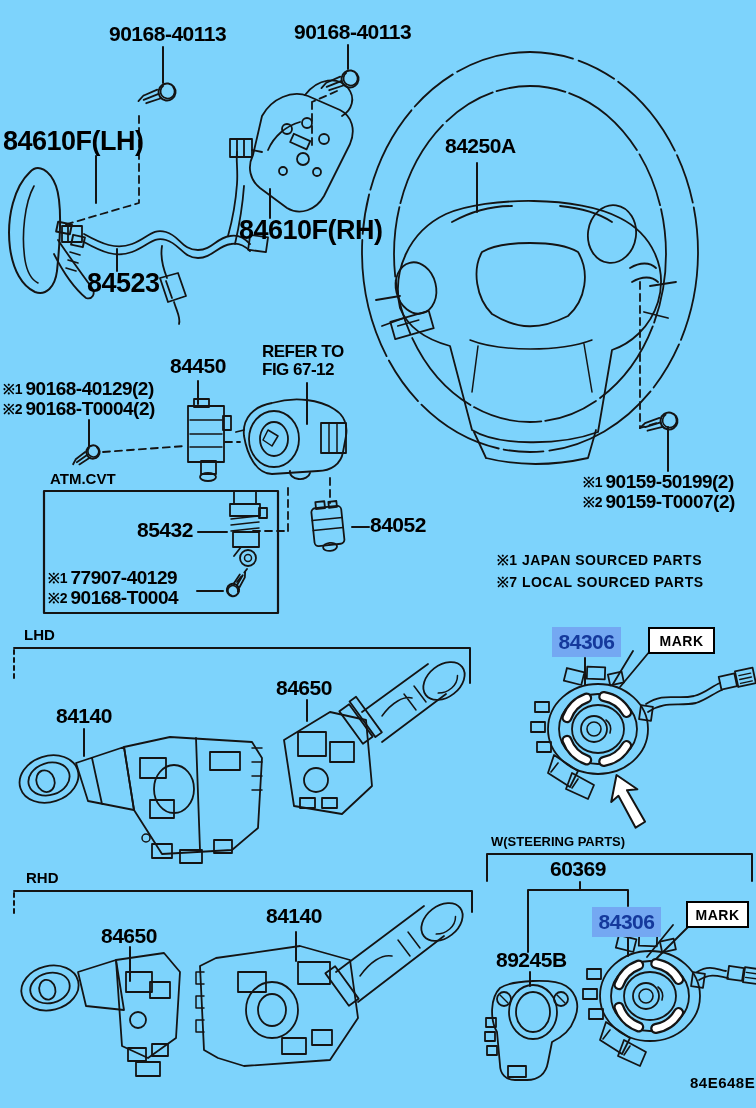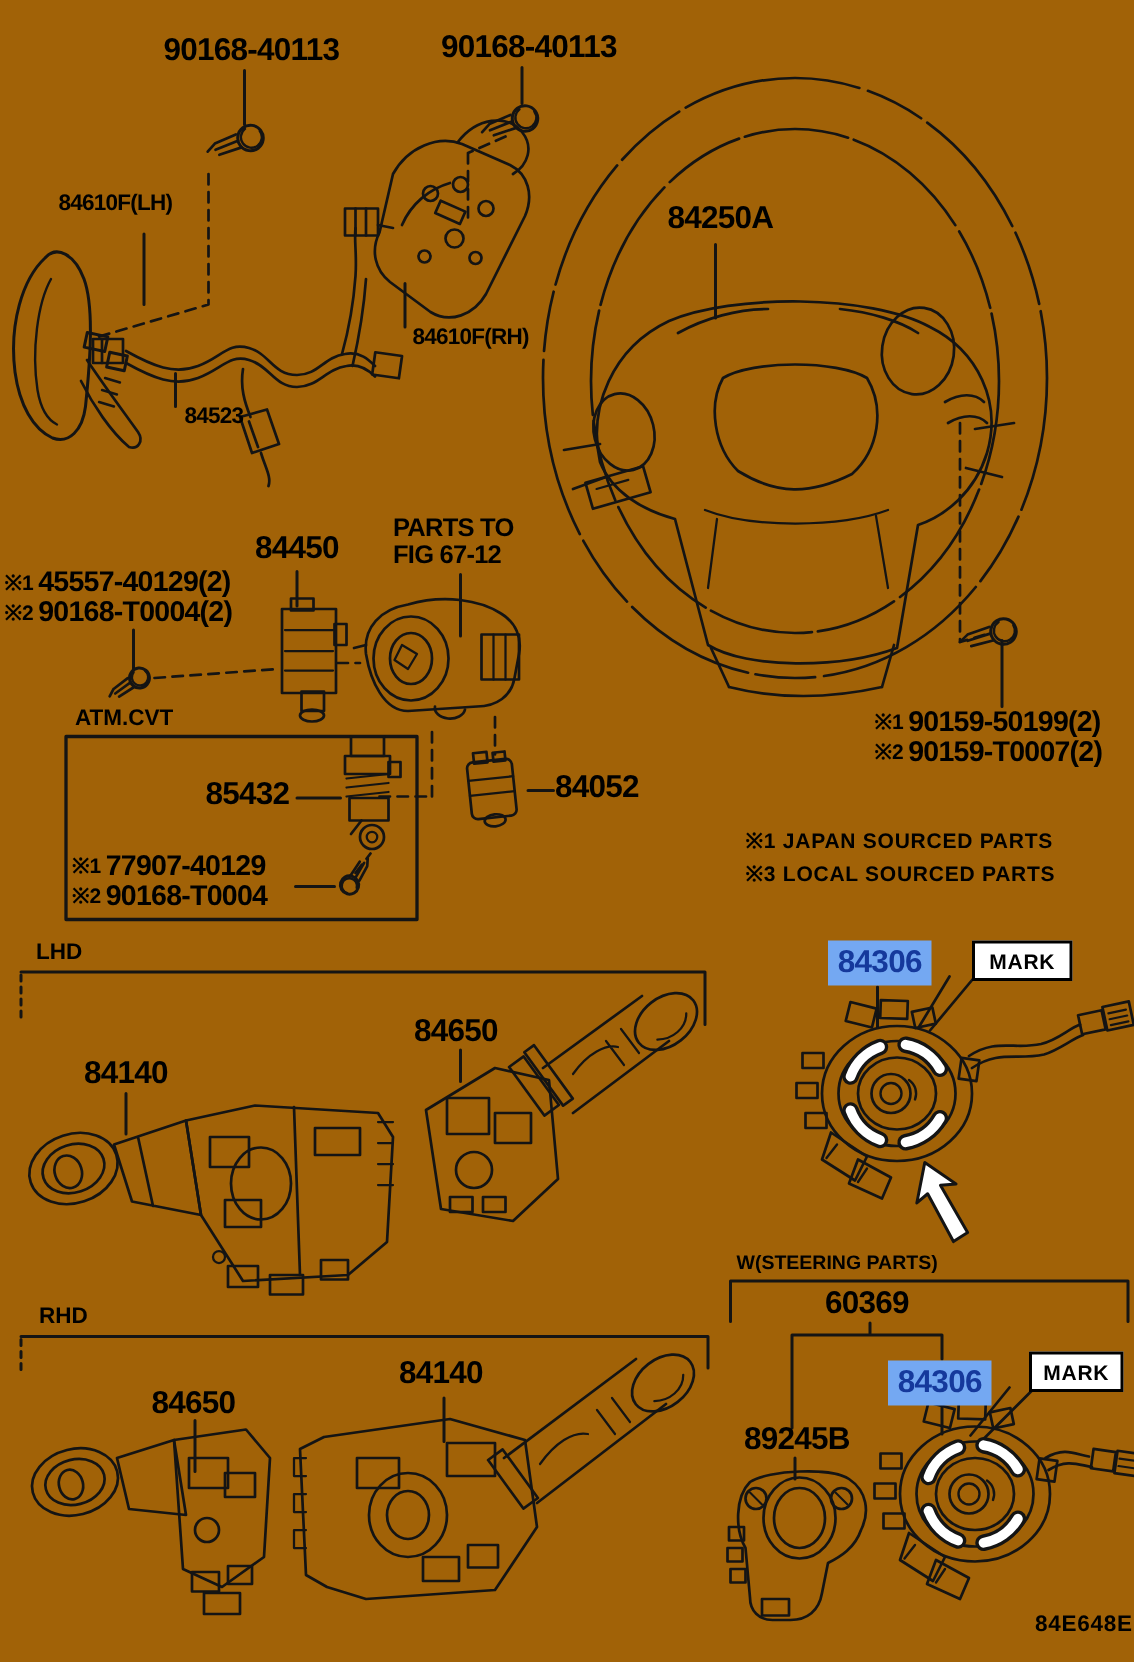--- a/index.html
+++ b/index.html
@@ -1,22 +1,22 @@
 <!DOCTYPE html>
 <html style="--highlight_bg: #74a8f2; --highlight_text: #15399c; --ink: #141414;"><head>
 <meta charset="utf-8">
 <style>
   html,body{margin:0;padding:0;background:#fff;}
-  .stage{position:relative;width:756px;height:1108px;background:#a16207;overflow:hidden;
+  .stage{position:relative;width:756px;height:1108px;background:#7dd3fc;overflow:hidden;
          font-family:"Liberation Sans",sans-serif;color:#000;}
   svg.art{position:absolute;left:0;top:0;color:var(--ink,#111);}
   svg.art *{vector-effect:non-scaling-stroke;}
   .lbl{position:absolute;white-space:nowrap;font-weight:bold;line-height:1;}
   .pn{font-size:21px;letter-spacing:-0.5px;}
-  .pn-big{font-size:15px;letter-spacing:-0.5px;margin-left:36px;}
+  .pn-big{font-size:27px;letter-spacing:-0.5px;}
   .pn-sm{font-size:17px;letter-spacing:-0.5px;}
   .cap{font-size:15px;letter-spacing:0;}
   .cap-sm{font-size:13px;}
   .legend{font-size:14px;letter-spacing:.5px;}
   .code{font-size:15px;letter-spacing:.5px;}
   .note .pre{font-size:14px;vertical-align:1px;margin-right:3px;}
   .note .num{font-size:19px;letter-spacing:-0.5px;}
   .hl{position:absolute;display:flex;align-items:center;justify-content:center;
       font-weight:bold;font-size:21px;letter-spacing:-0.5px;
       background:var(--highlight_bg,#74a8f2);color:var(--highlight_text,#15399c);}
@@ -312,38 +312,38 @@
   </g>
 </svg>
 
 <div class="lbl pn" style="left:109px;top:23px">90168-40113</div>
 <div class="lbl pn" style="left:294px;top:21px">90168-40113</div>
 <div class="lbl pn-big" style="left:3px;top:128px">84610F(LH)</div>
 <div class="lbl pn-big" style="left:239px;top:217px">84610F(RH)</div>
 <div class="lbl pn-big" style="left:87px;top:270px">84523</div>
 <div class="lbl pn" style="left:445px;top:135px">84250A</div>
 <div class="lbl pn" style="left:170px;top:355px">84450</div>
-<div class="lbl pn-sm" style="left:262px;top:343px">PARTS TO</div>
+<div class="lbl pn-sm" style="left:262px;top:343px">REFER TO</div>
 <div class="lbl pn-sm" style="left:262px;top:361px">FIG 67-12</div>
 
-<div class="lbl note" style="left:3px;top:379px"><span class="pre">※1</span><span class="num">45557-40129(2)</span></div>
+<div class="lbl note" style="left:3px;top:379px"><span class="pre">※1</span><span class="num">90168-40129(2)</span></div>
 <div class="lbl note" style="left:3px;top:399px"><span class="pre">※2</span><span class="num">90168-T0004(2)</span></div>
 
 <div class="lbl cap" style="left:50px;top:471px">ATM.CVT</div>
 <div class="lbl pn" style="left:137px;top:519px">85432</div>
 <div class="lbl note" style="left:48px;top:568px"><span class="pre">※1</span><span class="num">77907-40129</span></div>
 <div class="lbl note" style="left:48px;top:588px"><span class="pre">※2</span><span class="num">90168-T0004</span></div>
 
 <div class="lbl pn" style="left:370px;top:514px">84052</div>
 
 <div class="lbl note" style="left:583px;top:472px"><span class="pre">※1</span><span class="num">90159-50199(2)</span></div>
 <div class="lbl note" style="left:583px;top:492px"><span class="pre">※2</span><span class="num">90159-T0007(2)</span></div>
 
 <div class="lbl legend" style="left:497px;top:553px">※1 JAPAN SOURCED PARTS</div>
-<div class="lbl legend" style="left:497px;top:575px">※3 LOCAL SOURCED PARTS</div>
+<div class="lbl legend" style="left:497px;top:575px">※7 LOCAL SOURCED PARTS</div>
 
 <div class="lbl cap" style="left:24px;top:627px">LHD</div>
 <div class="lbl pn" style="left:56px;top:705px">84140</div>
 <div class="lbl pn" style="left:276px;top:677px">84650</div>
 
 <div class="hl" style="left:552px;top:627px;width:69px;height:30px">84306</div>
 <div class="markbox" style="left:626px;top:627px;width:63px;height:23px">MARK</div>
 
 <div class="lbl cap-sm" style="left:491px;top:835px">W(STEERING PARTS)</div>
 <div class="lbl pn" style="left:550px;top:858px">60369</div>

